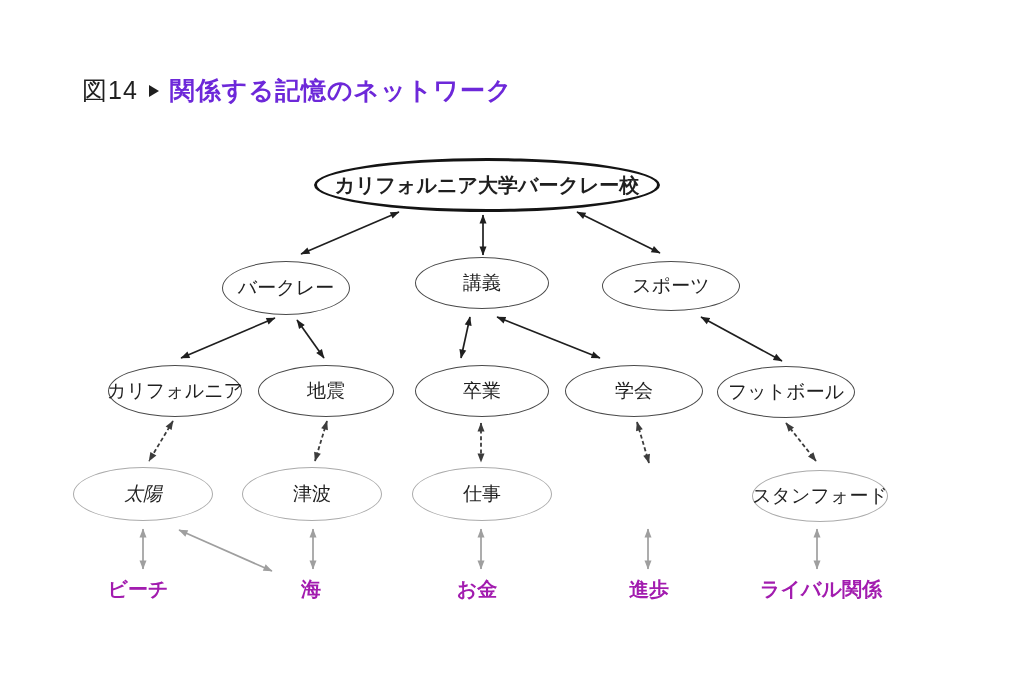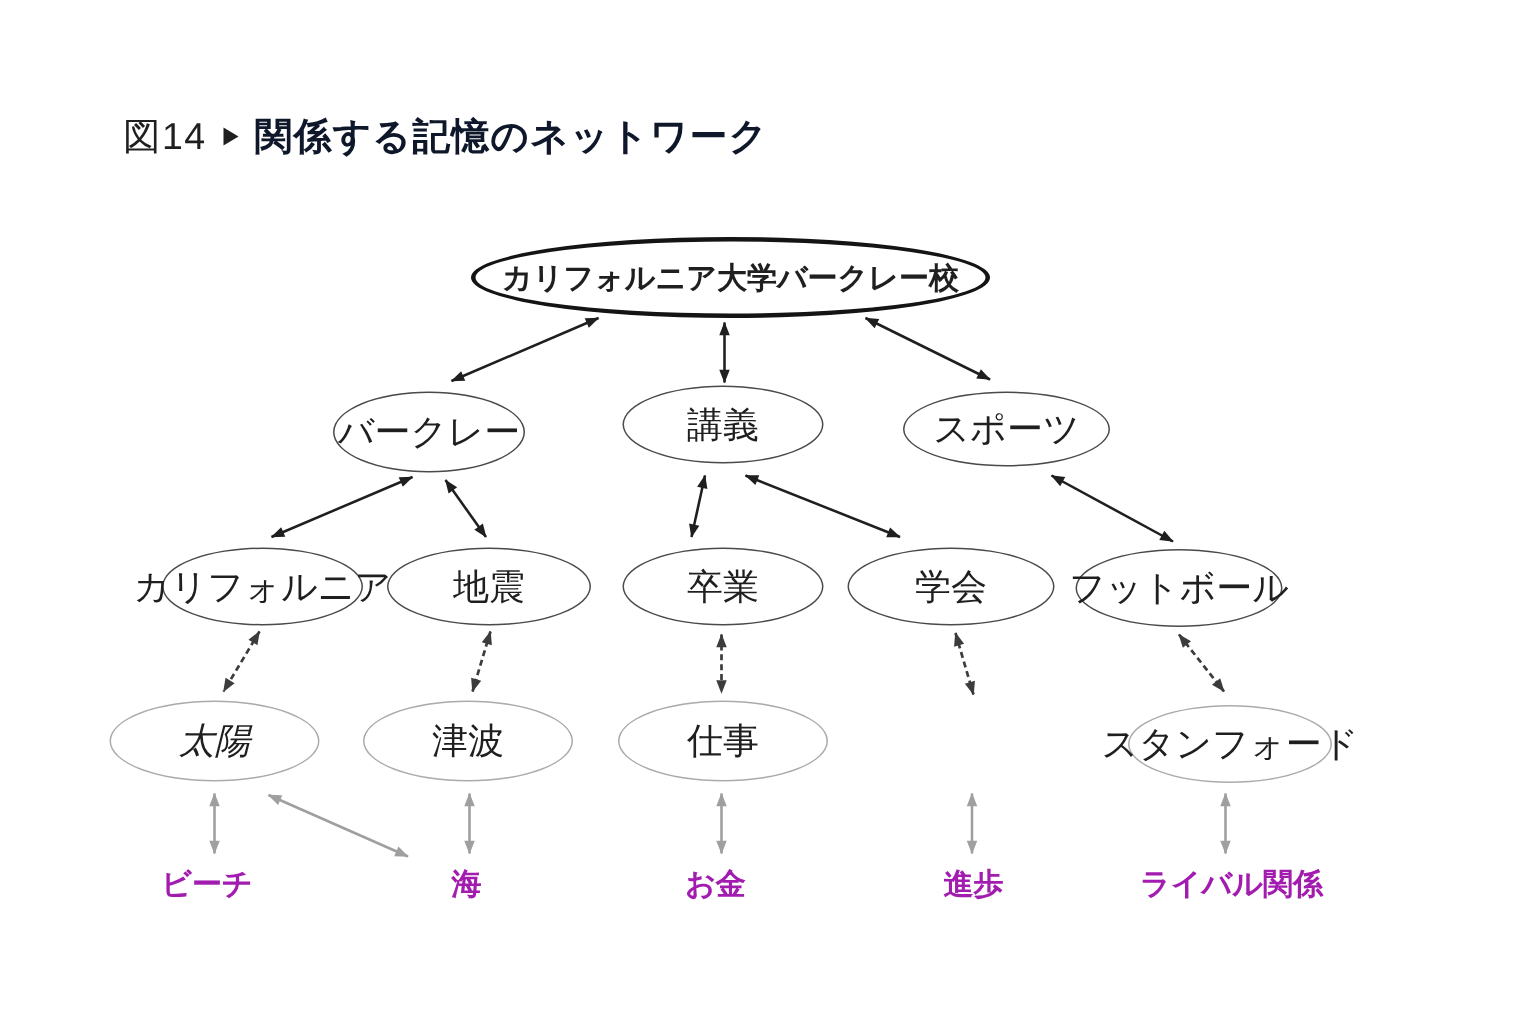--- a/index.html
+++ b/index.html
@@ -9,31 +9,31 @@
   }
   
   .title-row{
     position:absolute;left:82px;top:74px;display:flex;align-items:center;gap:9px;
   }
   .fig-label{font-size:25px;font-weight:500;letter-spacing:1px;color:#1f1f1f;}
   .tri{
     width:0;height:0;border-left:10px solid #1f1f1f;
     border-top:6px solid transparent;border-bottom:6px solid transparent;margin:0 2px;
   }
-  .fig-title{font-size:25px;font-weight:900;letter-spacing:1px;color:#0f172a;}
+  .fig-title{font-size:25px;font-weight:900;letter-spacing:1px;color:#6d28d9;}
   
   .edges{position:absolute;left:0;top:0;width:1024px;height:674px;}
   .e-solid{stroke:#1f1f1f;stroke-width:1.7;}
   .e-dash{stroke:#3c3c3c;stroke-width:1.8;stroke-dasharray:4 2.6;}
   .e-gray{stroke:#9f9f9f;stroke-width:1.7;}
   
   .node{
     position:absolute;border-radius:50%;background:#ffffff;
     display:flex;align-items:center;justify-content:center;
-    font-size:24px;font-weight:500;color:#1f1f1f;white-space:nowrap;
+    font-size:19px;font-weight:500;color:#1f1f1f;white-space:nowrap;
     box-sizing:border-box;
   }
   .node.root{border:3px solid #141414;font-size:20px;font-weight:bold;}
   .node.solid{border:1.7px solid #4a4a4a;}
   .node.faint{border:1.7px solid #ababab;}
   
   .leaf{
     position:absolute;transform:translateX(-50%);
     font-size:20px;font-weight:700;color:#a21caf;white-space:nowrap;
   }

